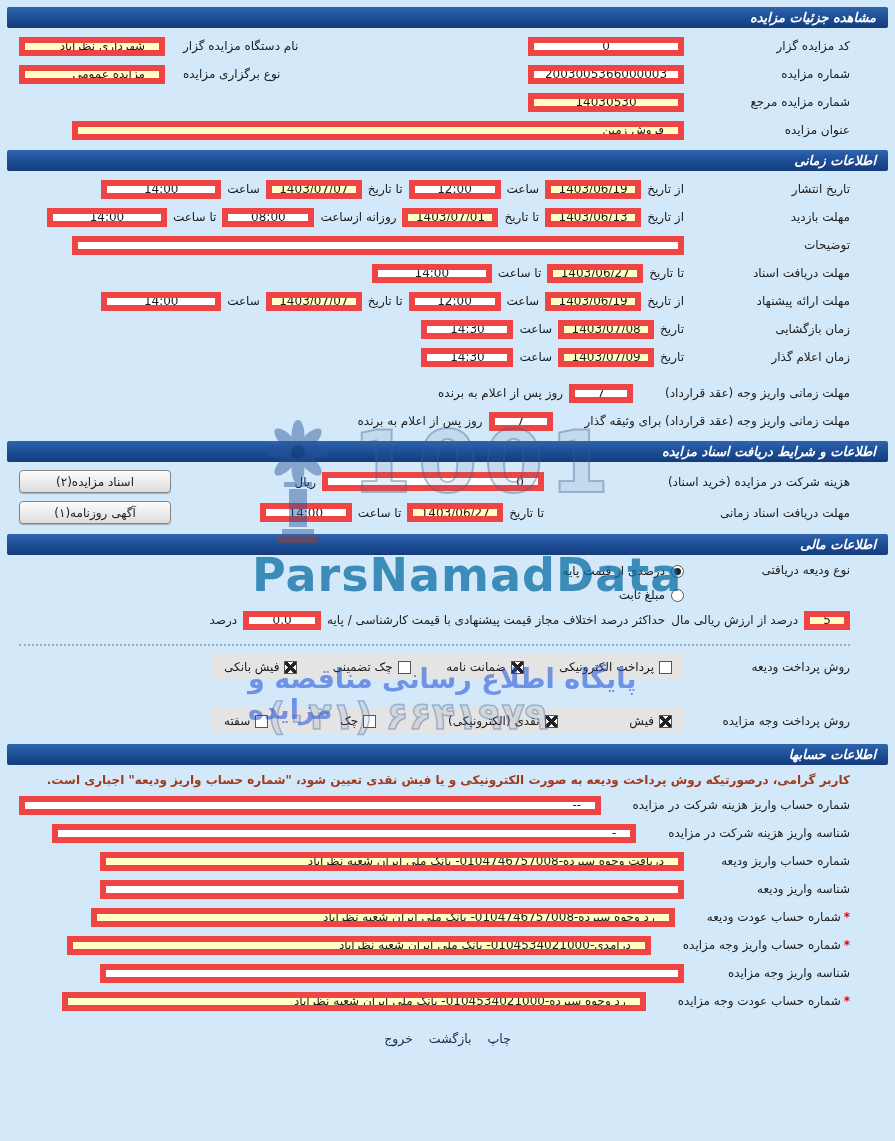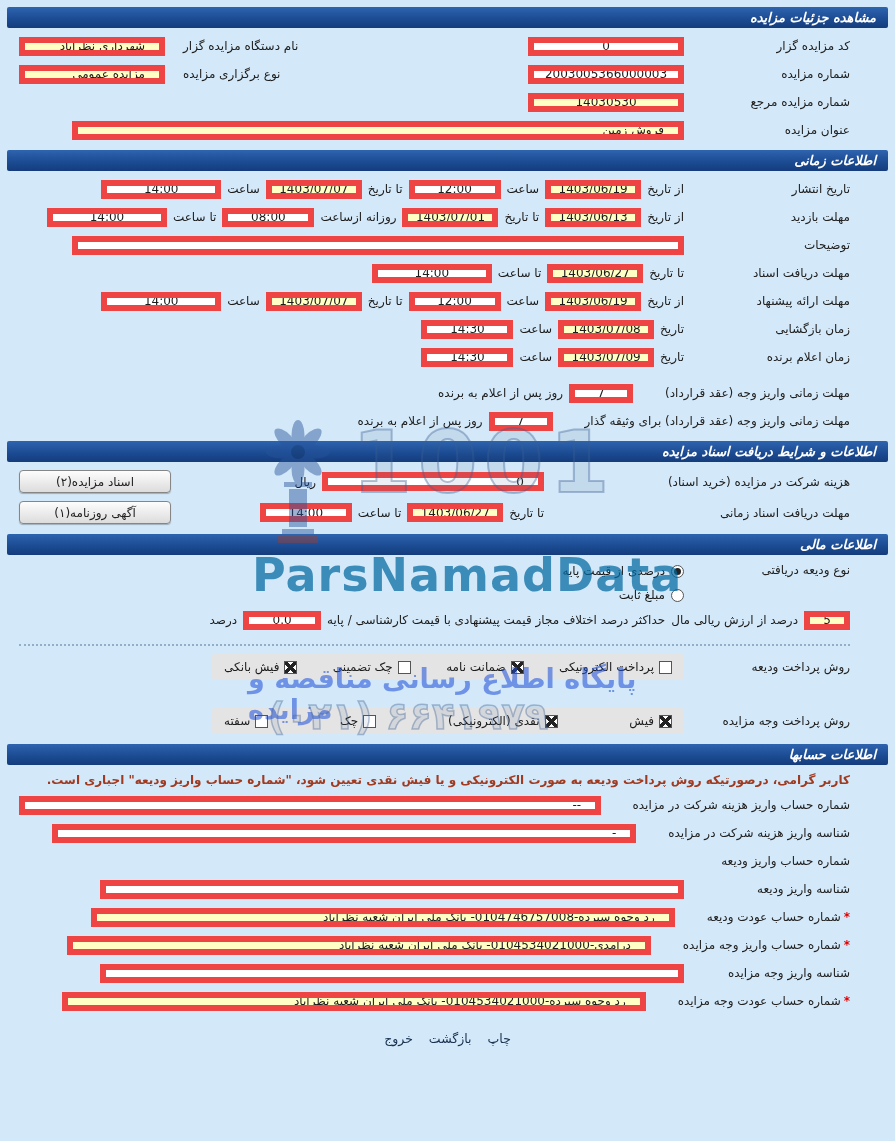--- a/index.html
+++ b/index.html
@@ -167,21 +167,21 @@
       <div class="fld center time wide">14:00</div>
     </div>
     <div class="row">
       <span class="lbl">زمان بازگشایی</span>
       <span class="w">تاریخ</span>
       <div class="fld yellow center date">1403/07/08</div>
       <span class="w">ساعت</span>
       <div class="fld center time">14:30</div>
     </div>
     <div class="row">
-      <span class="lbl">زمان اعلام برنده</span>
+      <span class="lbl">زمان اعلام گذار</span>
       <span class="w">تاریخ</span>
       <div class="fld yellow center date">1403/07/09</div>
       <span class="w">ساعت</span>
       <div class="fld center time">14:30</div>
     </div>
     <div class="row" style="margin-top:16px">
       <span class="lbl">مهلت زمانی واریز وجه (عقد قرارداد)</span>
       <div class="fld center small">7</div>
       <span class="w">روز پس از اعلام به برنده</span>
     </div>
@@ -287,20 +287,21 @@
     <div class="row acc-row">
       <span class="lbl acc-lbl">شماره حساب واریز هزینه شرکت در مزایده</span>
       <div class="fld acc-fld">--</div>
     </div>
     <div class="row acc-row">
       <span class="lbl acc-lbl">شناسه واریز هزینه شرکت در مزایده</span>
       <div class="fld acc-fld">-</div>
     </div>
     <div class="row acc-row">
       <span class="lbl acc-lbl">شماره حساب واریز ودیعه</span>
+      <div class="fld acc-fld yellow">دریافت وجوه سپرده-0104746757008- بانک ملی ایران شعبه نظراباد</div>
     </div>
     <div class="row acc-row">
       <span class="lbl acc-lbl">شناسه واریز ودیعه</span>
       <div class="fld acc-fld"></div>
     </div>
     <div class="row acc-row required">
       <span class="lbl acc-lbl">شماره حساب عودت ودیعه</span>
       <div class="fld acc-fld yellow">رد وجوه سپرده-0104746757008- بانک ملی ایران شعبه نظراباد</div>
     </div>
     <div class="row acc-row required">

